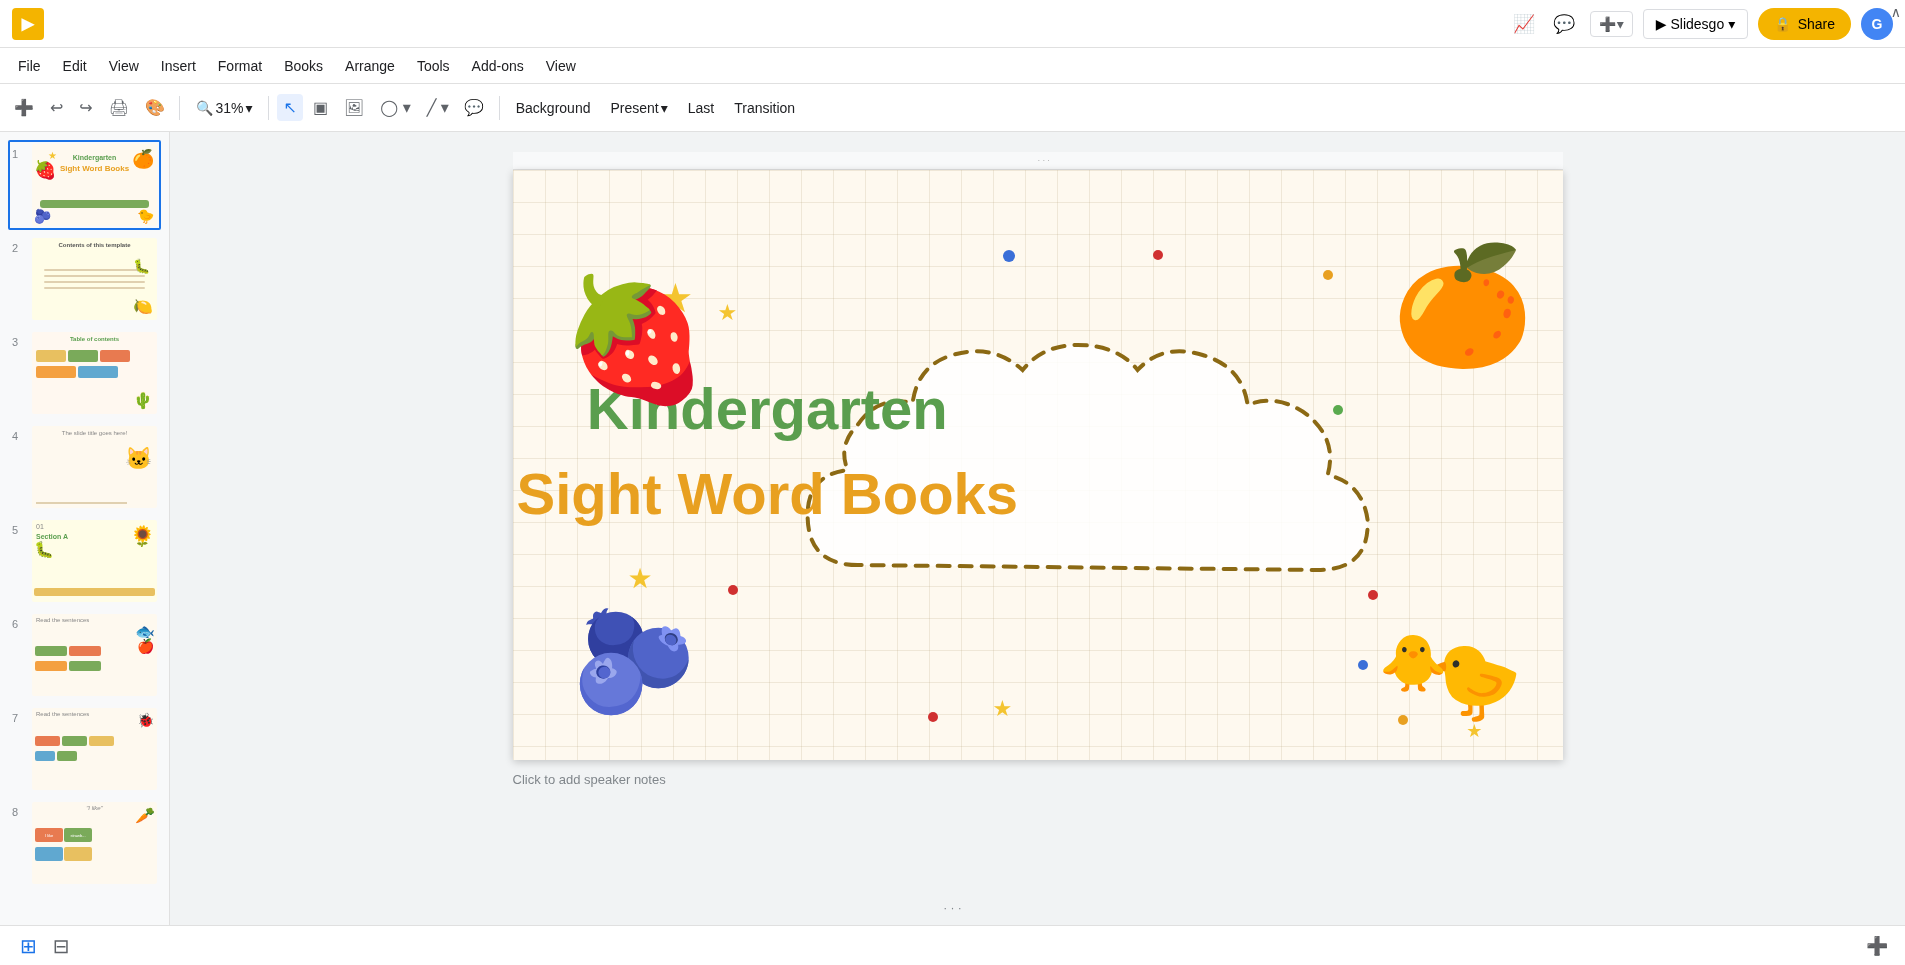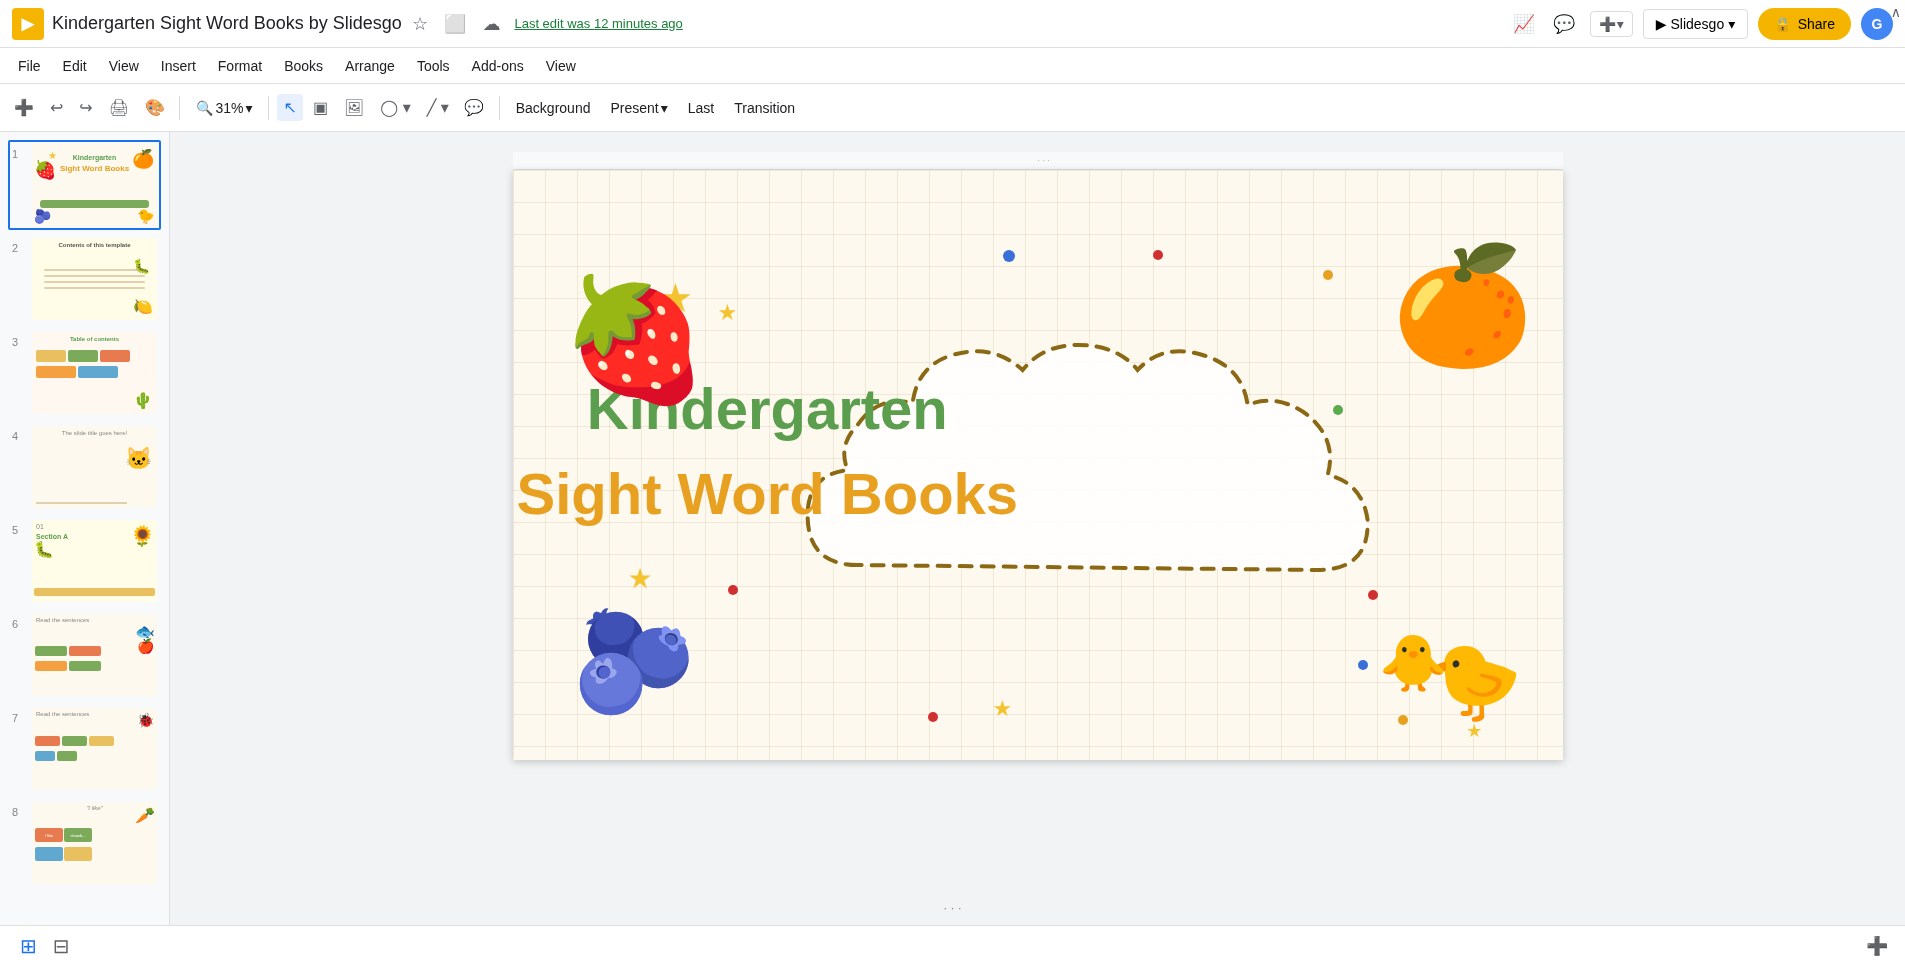--- a/index.html
+++ b/index.html
@@ -252,29 +252,20 @@
       background: none; border: none;
       cursor: pointer; font-size: 14px; color: #5f6368; padding: 4px;
     }
   </style>
 </head>
 <body>
 
 <div class="top-bar">
   <div class="app-logo">
     <span style="color:#fff; font-size:16px; font-weight:bold;">▶</span>
-  </div>
-  <div class="doc-title-area">
-    <span class="doc-title">Kindergarten Sight Word Books by Slidesgo</span>
-    <div class="doc-icons">
-      <button class="icon-btn">☆</button>
-      <button class="icon-btn">⬜</button>
-      <button class="icon-btn">☁</button>
-    </div>
-    <span class="autosave-text">Last edit was 12 minutes ago</span>
   </div>
   <div class="top-right">
     <button class="icon-btn">📈</button>
     <button class="icon-btn">💬</button>
     <button class="icon-btn" style="font-size:14px; border: 1px solid #dadce0; border-radius:4px; padding: 4px 8px;">➕▾</button>
     <div class="present-btn">
       <span>▶</span>
       <span>Slidesgo</span>
       <span>▾</span>
     </div>
@@ -508,20 +499,21 @@
       <div style="position:absolute; left:640px; top:80px; width:10px; height:10px; background:#d03030; border-radius:50%; z-index:2;"></div>
       <div style="position:absolute; right:230px; top:100px; width:10px; height:10px; background:#e8a020; border-radius:50%; z-index:2;"></div>
       <div style="position:absolute; left:215px; bottom:165px; width:10px; height:10px; background:#d03030; border-radius:50%; z-index:2;"></div>
       <div style="position:absolute; right:220px; top:235px; width:10px; height:10px; background:#5aaa4e; border-radius:50%; z-index:2;"></div>
       <div style="position:absolute; right:185px; bottom:160px; width:10px; height:10px; background:#d03030; border-radius:50%; z-index:2;"></div>
       <div style="position:absolute; left:415px; bottom:38px; width:10px; height:10px; background:#d03030; border-radius:50%; z-index:2;"></div>
       <div style="position:absolute; right:155px; bottom:35px; width:10px; height:10px; background:#e8a020; border-radius:50%; z-index:2;"></div>
       <div style="position:absolute; right:195px; bottom:90px; width:10px; height:10px; background:#3a6fd8; border-radius:50%; z-index:2;"></div>
     </div>
 
+    <div class="speaker-notes" style="width:1050px;">Click to add speaker notes</div>
 
     <div style="position:absolute; bottom:50px; left:50%; transform:translateX(-50%); font-size:12px; color:#80868b;">· · ·</div>
   </div>
 </div>
 
 <div class="bottom-bar">
   <button class="view-btn active">⊞</button>
   <button class="view-btn">⊟</button>
   <div style="flex:1;"></div>
   <button style="background:none; border:none; cursor:pointer; color:#5f6368; font-size:18px;">➕</button>

